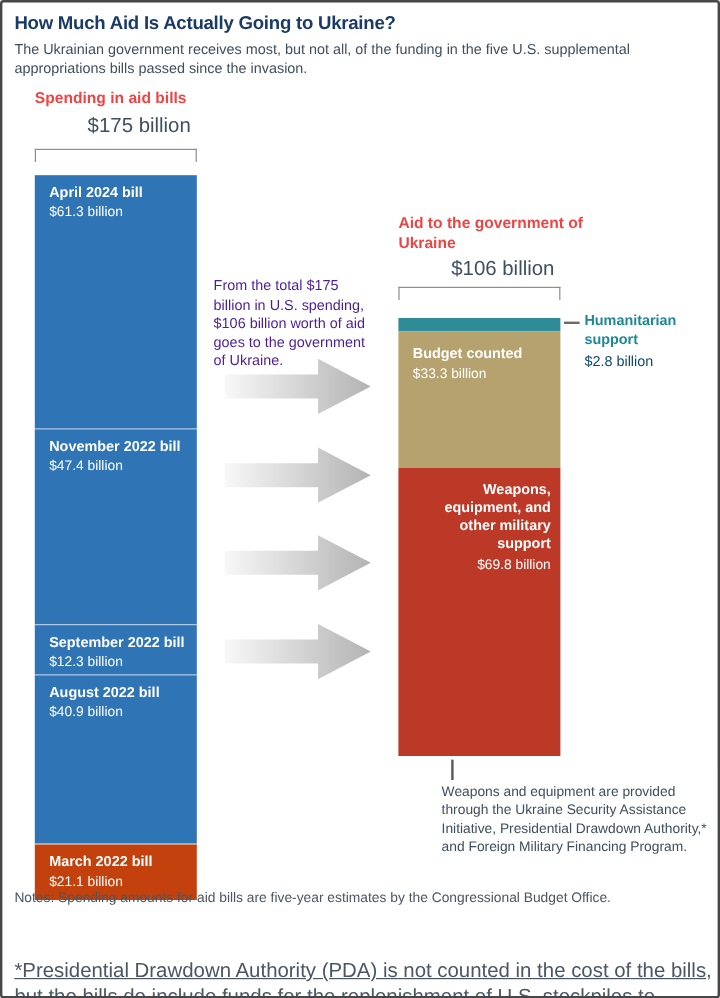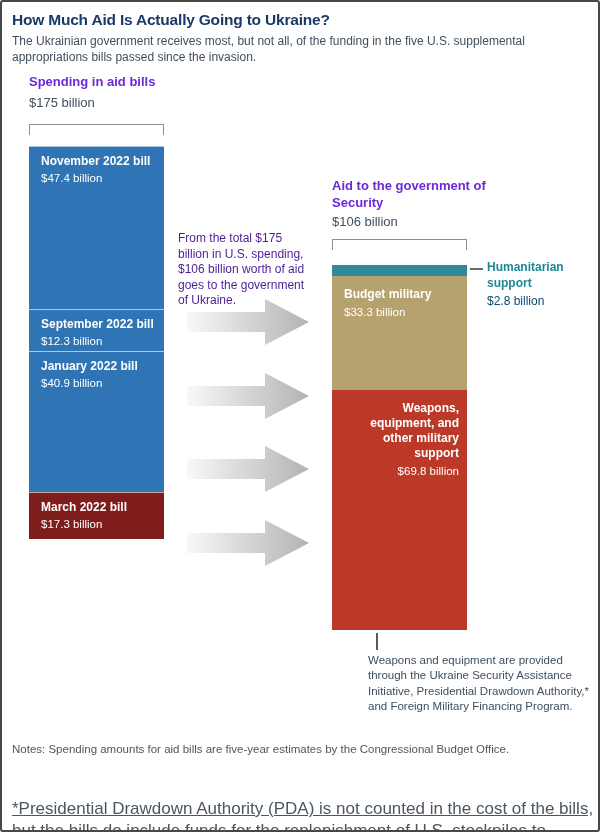--- a/index.html
+++ b/index.html
@@ -17,24 +17,24 @@
   .title{
     left:10px;top:9px;width:560px;
     font-size:15.5px;font-weight:bold;color:#1A3A68;
     letter-spacing:-0.2px;
   }
   .subtitle{
     left:10px;top:31px;width:582px;
     font-size:12px;color:#3E4F5E;line-height:1.35;
   }
   .col-head{
-    font-size:13px;font-weight:bold;color:#6d28d9;line-height:1.3;
+    font-size:13px;font-weight:bold;color:#ef4444;line-height:1.3;
   }
   .col-total{
-    font-size:13px;color:#3E4F5E;
+    font-size:17px;color:#3E4F5E;margin-left:44px;
   }
   .bracket{
     height:10px;
     border-top:1px solid #8e8e8e;
     border-left:1px solid #8e8e8e;
     border-right:1px solid #8e8e8e;
   }
   .bar{display:flex;flex-direction:column;}
   .seg{
     box-sizing:border-box;
@@ -91,35 +91,39 @@
 
 <div class="canvas">
 
   <div class="abs title">How Much Aid Is Actually Going to Ukraine?</div>
   <div class="abs subtitle">The Ukrainian government receives most, but not all, of the funding in the five U.S. supplemental appropriations bills passed since the invasion.</div>
 
   <div class="abs col-head" style="left:27px;top:72px;">Spending in aid bills</div>
   <div class="abs col-total" style="left:27px;top:93px;">$175 billion</div>
   <div class="abs bracket" style="left:27px;top:122px;width:133px;"></div>
   <div class="abs bar" id="left-bar" style="left:27px;top:144px;width:135px;height:604px;">
+      <div class="seg" style="height: 210.97px; background: rgb(47, 116, 181);">
+        <div class="seg-label">April 2024 bill</div>
+        <div class="seg-value">$61.3 billion</div>
+      </div>
       <div class="seg divided" style="height: 163.132px; background: rgb(47, 116, 181);">
         <div class="seg-label">November 2022 bill</div>
         <div class="seg-value">$47.4 billion</div>
       </div>
       <div class="seg divided" style="height: 42.3316px; background: rgb(47, 116, 181);">
         <div class="seg-label">September 2022 bill</div>
         <div class="seg-value">$12.3 billion</div>
       </div>
       <div class="seg divided" style="height: 140.761px; background: rgb(47, 116, 181);">
-        <div class="seg-label">January 2022 bill</div>
+        <div class="seg-label">August 2022 bill</div>
         <div class="seg-value">$40.9 billion</div>
       </div>
-      <div class="seg divided" style="height: 46.8057px; background: #7f1d1d;">
+      <div class="seg divided" style="height: 46.8057px; background: #c2410c;">
         <div class="seg-label">March 2022 bill</div>
-        <div class="seg-value">$17.3 billion</div>
+        <div class="seg-value">$21.1 billion</div>
       </div>
     </div>
 
   <div class="abs flow-note">From the total $175 billion in U.S. spending, $106 billion worth of aid goes to the government of Ukraine.</div>
   <svg class="abs arrows" width="125" height="271" viewBox="0 0 125 271" aria-hidden="true">
     <defs>
       <linearGradient id="arrowGrad" x1="0" y1="0" x2="1" y2="0">
         <stop offset="0" stop-color="#f8f8f8"></stop>
         <stop offset="1" stop-color="#b3b3b3"></stop>
       </linearGradient>
@@ -131,27 +135,27 @@
       <polygon fill="url(#arrowGrad)" points="0,89 78,89 78,76 122,99 78,122 78,109 0,109"></polygon>
     </g>
     <g>
       <polygon fill="url(#arrowGrad)" points="0,162 78,162 78,149 122,172 78,195 78,182 0,182"></polygon>
     </g>
     <g>
       <polygon fill="url(#arrowGrad)" points="0,236 78,236 78,223 122,246 78,269 78,256 0,256"></polygon>
     </g>
   </svg>
 
-  <div class="abs col-head right-head">Aid to the government of Security</div>
+  <div class="abs col-head right-head">Aid to the government of Ukraine</div>
   <div class="abs col-total right-total">$106 billion</div>
   <div class="abs bracket" style="left:330px;top:237px;width:133px;"></div>
   <div class="abs bar" id="right-bar" style="left:330px;top:263px;width:135px;height:365px;">
       <div class="seg" style="height: 9.65061px; background: rgb(47, 140, 150);"></div>
       <div class="seg" style="height: 114.773px; background: rgb(181, 162, 110);">
-        <div class="seg-label">Budget military</div>
+        <div class="seg-label">Budget counted</div>
         <div class="seg-value">$33.3 billion</div>
       </div>
       <div class="seg" style="height: 240.576px; background: rgb(188, 57, 40); text-align: right;">
         <div class="seg-label">Weapons, equipment, and other military support</div>
         <div class="seg-value">$69.8 billion</div>
       </div>
     </div>
 
   <div class="abs callout-dash"></div>
   <div class="abs callout">

